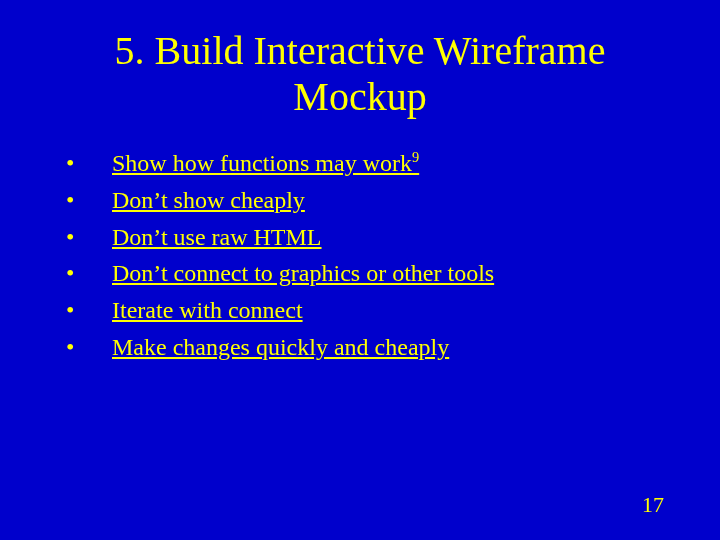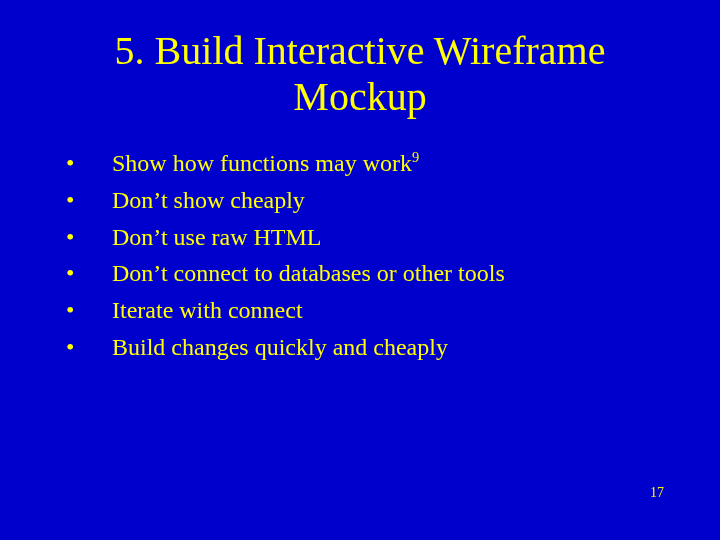--- a/index.html
+++ b/index.html
@@ -44,31 +44,32 @@
     }
     .bullet-dot {
       display: inline-block;
       width: 48px;
       flex-shrink: 0;
       text-align: left;
       padding-left: 2px;
     }
     .bullet-text {
       flex: 1;
+      text-decoration: underline;
     }
     .sup {
       font-size: 0.6em;
       vertical-align: super;
       line-height: 0;
     }
     .page-number {
       position: absolute;
-      bottom: 39px;
+      bottom: 22px;
       right: 56px;
-      font-size: 14px;
+      font-size: 22px;
     }
   </style>
 </head>
 <body>
 
 <div class="slide">
   <h1 class="title">5. Build Interactive Wireframe Mockup</h1>
 
   <ul class="bullets">
     <li>
@@ -85,31 +86,31 @@
     </li>
     <li>
       <span class="bullet-dot">•</span>
       <span class="bullet-text">
         <span>Don’t use raw HTML</span><span class="sup"></span>
       </span>
     </li>
     <li>
       <span class="bullet-dot">•</span>
       <span class="bullet-text">
-        <span>Don’t connect to databases or other tools</span><span class="sup"></span>
+        <span>Don’t connect to graphics or other tools</span><span class="sup"></span>
       </span>
     </li>
     <li>
       <span class="bullet-dot">•</span>
       <span class="bullet-text">
         <span>Iterate with connect</span><span class="sup"></span>
       </span>
     </li>
     <li>
       <span class="bullet-dot">•</span>
       <span class="bullet-text">
-        <span>Build changes quickly and cheaply</span><span class="sup"></span>
+        <span>Make changes quickly and cheaply</span><span class="sup"></span>
       </span>
     </li>
   </ul>
 
   <div class="page-number">17</div>
 </div>
 
 </body></html>

